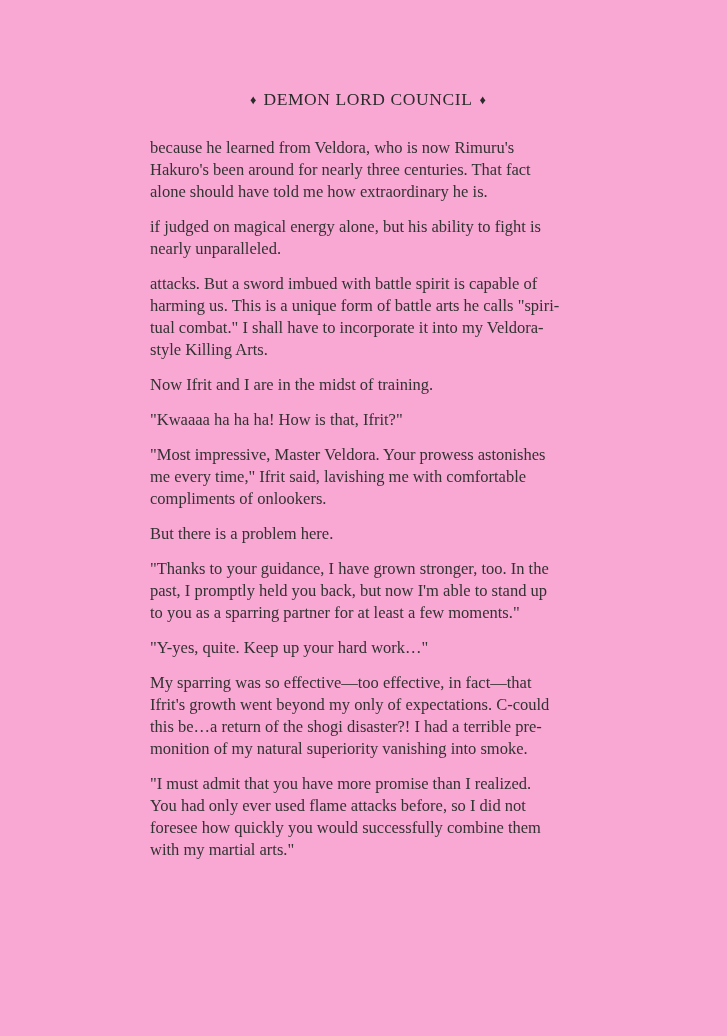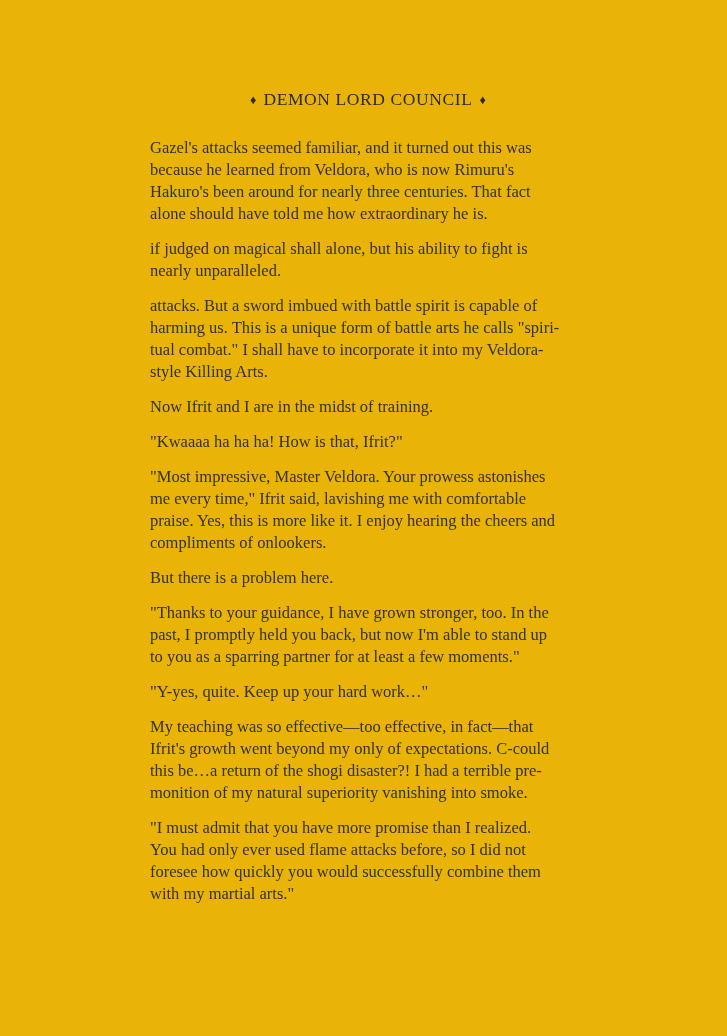--- a/index.html
+++ b/index.html
@@ -10,21 +10,21 @@
     width: 727px;
     height: 1036px;
     background: #ffffff;
     font-family: "Liberation Serif", serif;
     overflow: hidden;
     position: relative;
   }
   .page {
     position: absolute;
     inset: 0;
-    background: #eab308;
+    background: #f9a8d4;
   }
   .chapter-title {
     position: absolute;
     top: 87px;
     left: 150px;
     width: 436px;
     margin: 0;
     text-align: center;
     font-size: 17.5px;
     font-weight: normal;
@@ -59,60 +59,58 @@
 </style>
 </head>
 <body>
 
 <div class="page">
   <h1 class="chapter-title">
     <span class="ornament ornament-left">♦</span><span>DEMON LORD COUNCIL</span><span class="ornament ornament-right">♦</span>
   </h1>
   <div class="page-body">
       <p class="paragraph">
-        <span class="text-line">Gazel's attacks seemed familiar, and it turned out this was</span>
         <span class="text-line">because he learned from Veldora, who is now Rimuru's</span>
         <span class="text-line">Hakuro's been around for nearly three centuries. That fact</span>
         <span class="text-line">alone should have told me how extraordinary he is.</span>
       </p>
       <p class="paragraph">
-        <span class="text-line">if judged on magical shall alone, but his ability to fight is</span>
+        <span class="text-line">if judged on magical energy alone, but his ability to fight is</span>
         <span class="text-line">nearly unparalleled.</span>
       </p>
       <p class="paragraph">
         <span class="text-line">attacks. But a sword imbued with battle spirit is capable of</span>
         <span class="text-line">harming us. This is a unique form of battle arts he calls "spiri-</span>
         <span class="text-line">tual combat." I shall have to incorporate it into my Veldora-</span>
         <span class="text-line">style Killing Arts.</span>
       </p>
       <p class="paragraph">
         <span class="text-line">Now Ifrit and I are in the midst of training.</span>
       </p>
       <p class="paragraph">
         <span class="text-line">"Kwaaaa ha ha ha! How is that, Ifrit?"</span>
       </p>
       <p class="paragraph">
         <span class="text-line">"Most impressive, Master Veldora. Your prowess astonishes</span>
         <span class="text-line">me every time," Ifrit said, lavishing me with comfortable</span>
-        <span class="text-line">praise. Yes, this is more like it. I enjoy hearing the cheers and</span>
         <span class="text-line">compliments of onlookers.</span>
       </p>
       <p class="paragraph">
         <span class="text-line">But there is a problem here.</span>
       </p>
       <p class="paragraph">
         <span class="text-line">"Thanks to your guidance, I have grown stronger, too. In the</span>
         <span class="text-line">past, I promptly held you back, but now I'm able to stand up</span>
         <span class="text-line">to you as a sparring partner for at least a few moments."</span>
       </p>
       <p class="paragraph">
         <span class="text-line">"Y-yes, quite. Keep up your hard work…"</span>
       </p>
       <p class="paragraph">
-        <span class="text-line">My teaching was so effective—too effective, in fact—that</span>
+        <span class="text-line">My sparring was so effective—too effective, in fact—that</span>
         <span class="text-line">Ifrit's growth went beyond my only of expectations. C-could</span>
         <span class="text-line">this be…a return of the shogi disaster?! I had a terrible pre-</span>
         <span class="text-line">monition of my natural superiority vanishing into smoke.</span>
       </p>
       <p class="paragraph">
         <span class="text-line">"I must admit that you have more promise than I realized.</span>
         <span class="text-line">You had only ever used flame attacks before, so I did not</span>
         <span class="text-line">foresee how quickly you would successfully combine them</span>
         <span class="text-line">with my martial arts."</span>
       </p>

